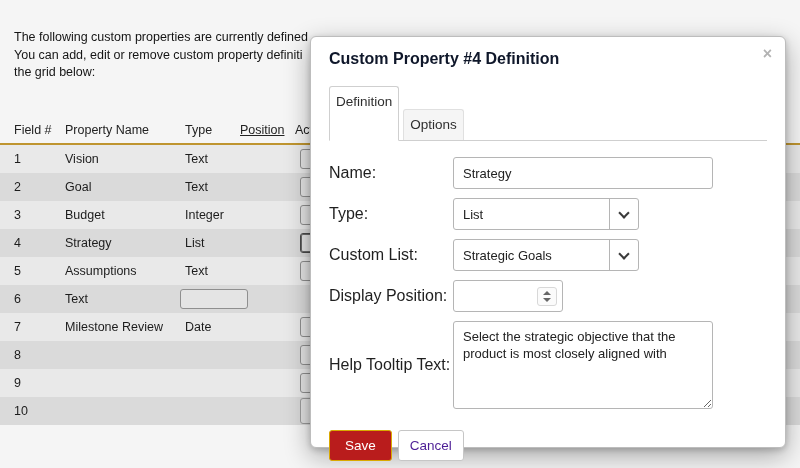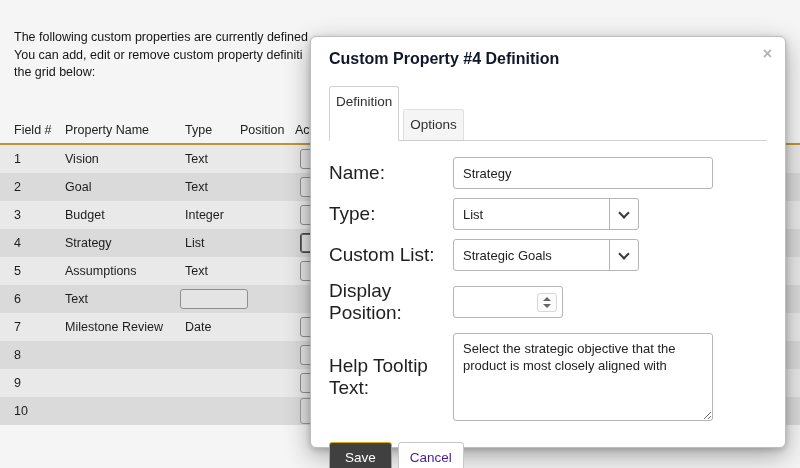--- a/index.html
+++ b/index.html
@@ -15,21 +15,21 @@
     margin: 0; padding: 0 14px; font-size: 27px; font-weight: 400;
     color: #3b3b3b; letter-spacing: .3px;
   }
   .intro { margin-top: 21px; padding: 0 14px; font-size: 12.5px; line-height: 17.5px; color: #141414; }
 
   .ptable { margin-top: 36px; font-size: 12.5px; color: #1c1c1c; }
   .thead { display: flex; padding: 5px 0 6px 14px; border-bottom: 2px solid #bf9530; color: #222; }
   .trow { display: flex; align-items: center; height: 28px; padding-left: 14px; }
   .r-light { background: #e9e9e9; }
   .r-dark  { background: #dadada; }
-  .c1 { width: 51px; } .c2 { width: 120px; } .c3 { width: 55px; } .c4 { width: 55px; }
+  .c1 { width: 51px; } .c2 { width: 120px; } .c3 { width: 55px; } .c4 { width: 55px; text-decoration: underline; }
   .c5 { flex: 1; display: flex; align-items: center; height: 100%; }
   .edit-btn { margin-left: 5px; width: 68px; height: 20px; border: 1px solid #8f8f8f; background: #e4e4e4; border-radius: 3px; }
   .edit-btn.focus { border: 1px solid #4a4a4a; box-shadow: inset 0 0 0 1px #6a6a6a; }
   .add-btn {
     margin-left: 5px; padding: 5px 11px; font-size: 12.5px; color: #222;
     background: #e2e2e2; border: 1px solid #9b9b9b; border-radius: 3px; white-space: nowrap;
     font-family: inherit; cursor: pointer;
   }
 
   
@@ -44,21 +44,21 @@
     position: absolute; top: 9px; right: 13px; font-size: 16px; font-weight: 700;
     color: #b3b3b3; line-height: 1; cursor: pointer;
   }
   .tabs { display: flex; gap: 4px; margin: 12px 18px 0; border-bottom: 1px solid #cfcfcf; }
   .tab { padding: 7px 6px 8px; font-size: 13.5px; color: #2f2f2f; border-radius: 3px 3px 0 0; cursor: pointer; }
   .tab.active { background: #fff; border: 1px solid #cfcfcf; border-bottom: 1px solid #fff; margin-bottom: -1px; }
   .tab.inactive { background: #f5f5f5; border: 1px solid #e0e0e0; border-bottom: none; margin-top: 23px; }
 
   .mform { padding: 16px 18px 0; }
   .form-row { display: flex; align-items: center; margin-bottom: 9px; }
-  .form-label { flex: 0 0 124px; font-size: 19px; color: #1f1f1f; }
+  .form-label { flex: 0 0 124px; font-size: 16px; color: #1f1f1f; }
   .text-input {
     width: 260px; height: 32px; border: 1px solid #b5b5b5; border-radius: 3px;
     padding: 0 9px; font-size: 13px; color: #222; background: #fff; font-family: inherit;
   }
   .select {
     width: 186px; height: 32px; border: 1px solid #b5b5b5; border-radius: 3px;
     background: #fff; display: flex; align-items: center; cursor: pointer;
   }
   .select-val { flex: 1; padding: 0 9px; font-size: 13px; color: #222; }
   .select-arrow { width: 29px; align-self: stretch; border-left: 1px solid #b5b5b5; display: flex; align-items: center; justify-content: center; }
@@ -70,21 +70,21 @@
   .spinner { display: flex; flex-direction: column; align-items: center; gap: 3px; padding: 3px 5px; border: 1px solid #d8d8d8; border-radius: 3px; background: #fbfbfb; cursor: pointer; }
   .spin-up   { width: 0; height: 0; border-left: 4px solid transparent; border-right: 4px solid transparent; border-bottom: 4px solid #666; }
   .spin-down { width: 0; height: 0; border-left: 4px solid transparent; border-right: 4px solid transparent; border-top: 4px solid #666; }
   .tooltip-textarea {
     width: 260px; height: 88px; border: 1px solid #b5b5b5; border-radius: 3px;
     padding: 6px 9px; font-size: 13px; line-height: 17px; color: #222;
     font-family: "Liberation Sans", sans-serif; resize: both;
   }
   .btn-row { display: flex; gap: 6px; padding: 12px 18px 0; }
   .btn { font-family: inherit; font-size: 13.5px; border-radius: 3px; cursor: pointer; }
-  .btn-save { background: #404040; border: 1px solid #d9a900; color: #fff; padding: 7px 15px; }
+  .btn-save { background: #b91c1c; border: 1px solid #d9a900; color: #fff; padding: 7px 15px; }
   .btn-cancel { background: #fff; border: 1px solid #c6c6c6; color: #4c1d95; padding: 7px 11px; }
 </style>
 </head>
 <body>
 
 <div class="screen">
 
   <div class="page">
 
     <div class="intro">

